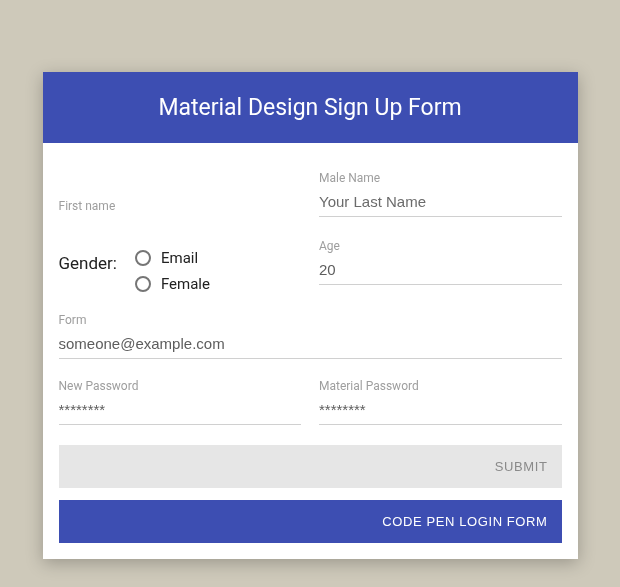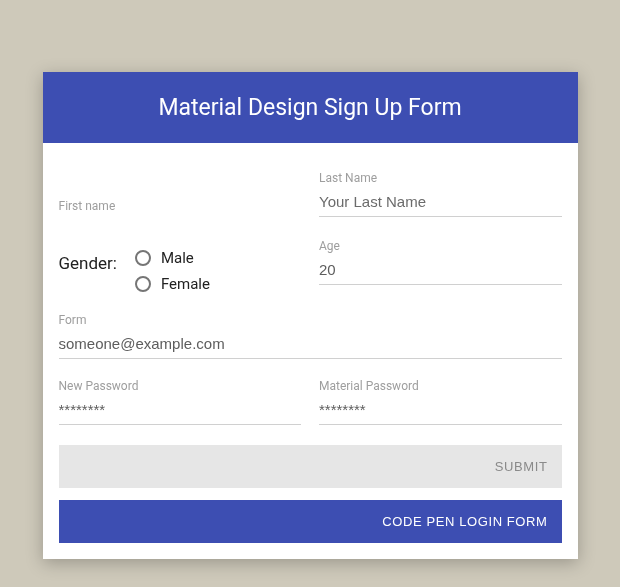--- a/index.html
+++ b/index.html
@@ -136,32 +136,32 @@
   <div class="card-header">
     <span>Material Design Sign Up Form</span>
   </div>
   <div class="card-body">
 
     <div class="row">
       <div class="col field">
         <span class="label">First name</span>
       </div>
       <div class="col field">
-        <span class="label">Last Name</span>
+        <span class="label">Male Name</span>
         <input class="input" type="text" placeholder="Your Last Name" style="">
       </div>
     </div>
 
     <div class="row row-gender-age">
       <div class="gender-col">
         <span class="gender-label">Gender:</span>
         <div class="radio-group">
           <label class="radio-item">
             <span class="radio-circle"></span>
-            <span class="radio-text">Male</span>
+            <span class="radio-text">Email</span>
           </label>
           <label class="radio-item">
             <span class="radio-circle"></span>
             <span class="radio-text">Female</span>
           </label>
         </div>
       </div>
       <div class="col field">
         <span class="label">Age</span>
         <input class="input" type="text" value="20" style="">

